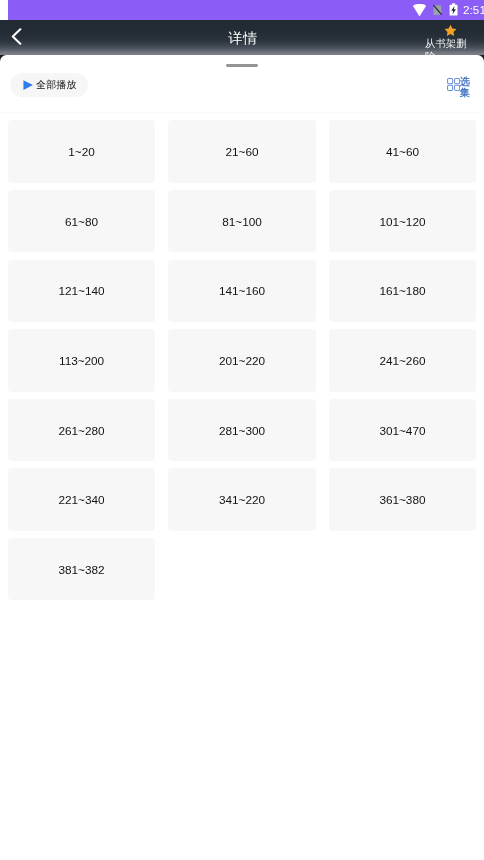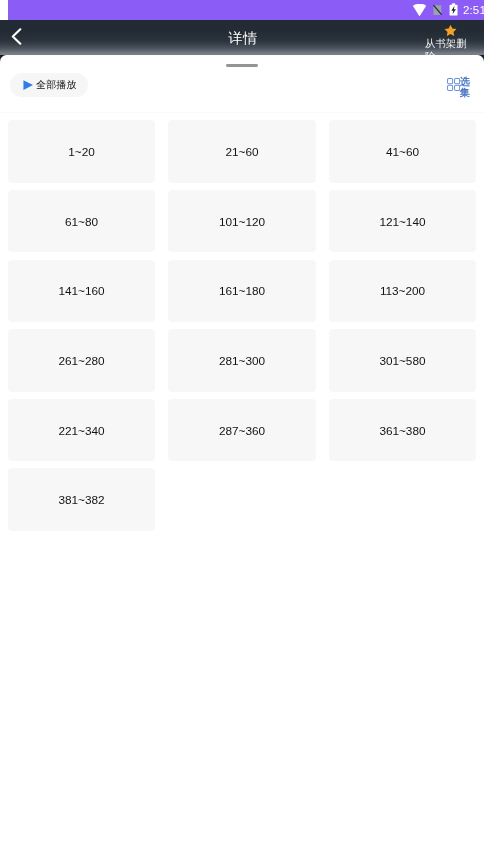--- a/index.html
+++ b/index.html
@@ -151,26 +151,29 @@
       <span class="lbl">选集</span>
     </div>
   </div>
 
   <div class="divider"></div>
   <div class="grid">
       <div class="cell">1~20</div>
       <div class="cell">21~60</div>
       <div class="cell">41~60</div>
       <div class="cell">61~80</div>
+      <div class="cell">81~100</div>
       <div class="cell">101~120</div>
       <div class="cell">121~140</div>
       <div class="cell">141~160</div>
       <div class="cell">161~180</div>
       <div class="cell">113~200</div>
+      <div class="cell">201~220</div>
+      <div class="cell">241~260</div>
       <div class="cell">261~280</div>
       <div class="cell">281~300</div>
-      <div class="cell">301~580</div>
+      <div class="cell">301~470</div>
       <div class="cell">221~340</div>
-      <div class="cell">287~360</div>
+      <div class="cell">341~220</div>
       <div class="cell">361~380</div>
       <div class="cell">381~382</div>
     </div>
 </div>
 
 </body></html>

